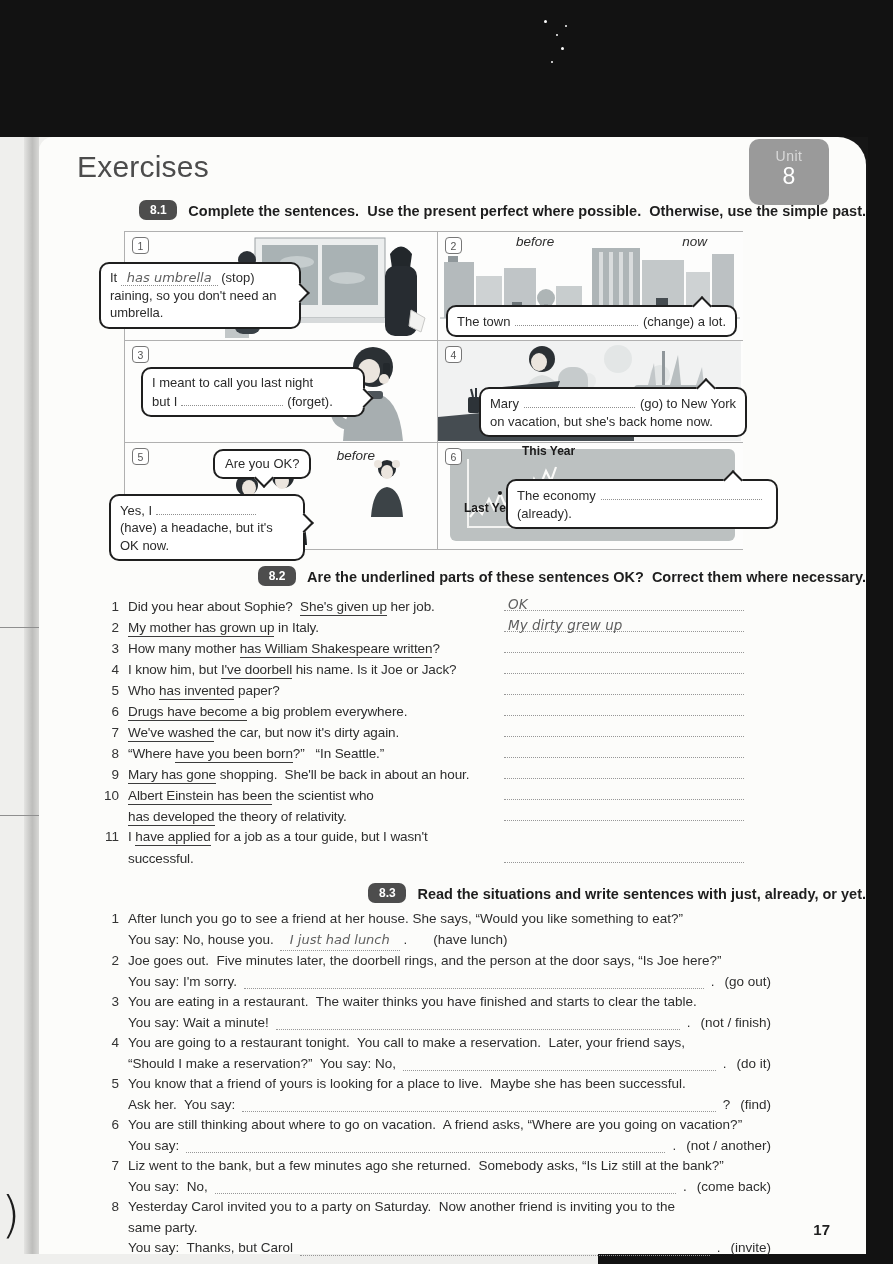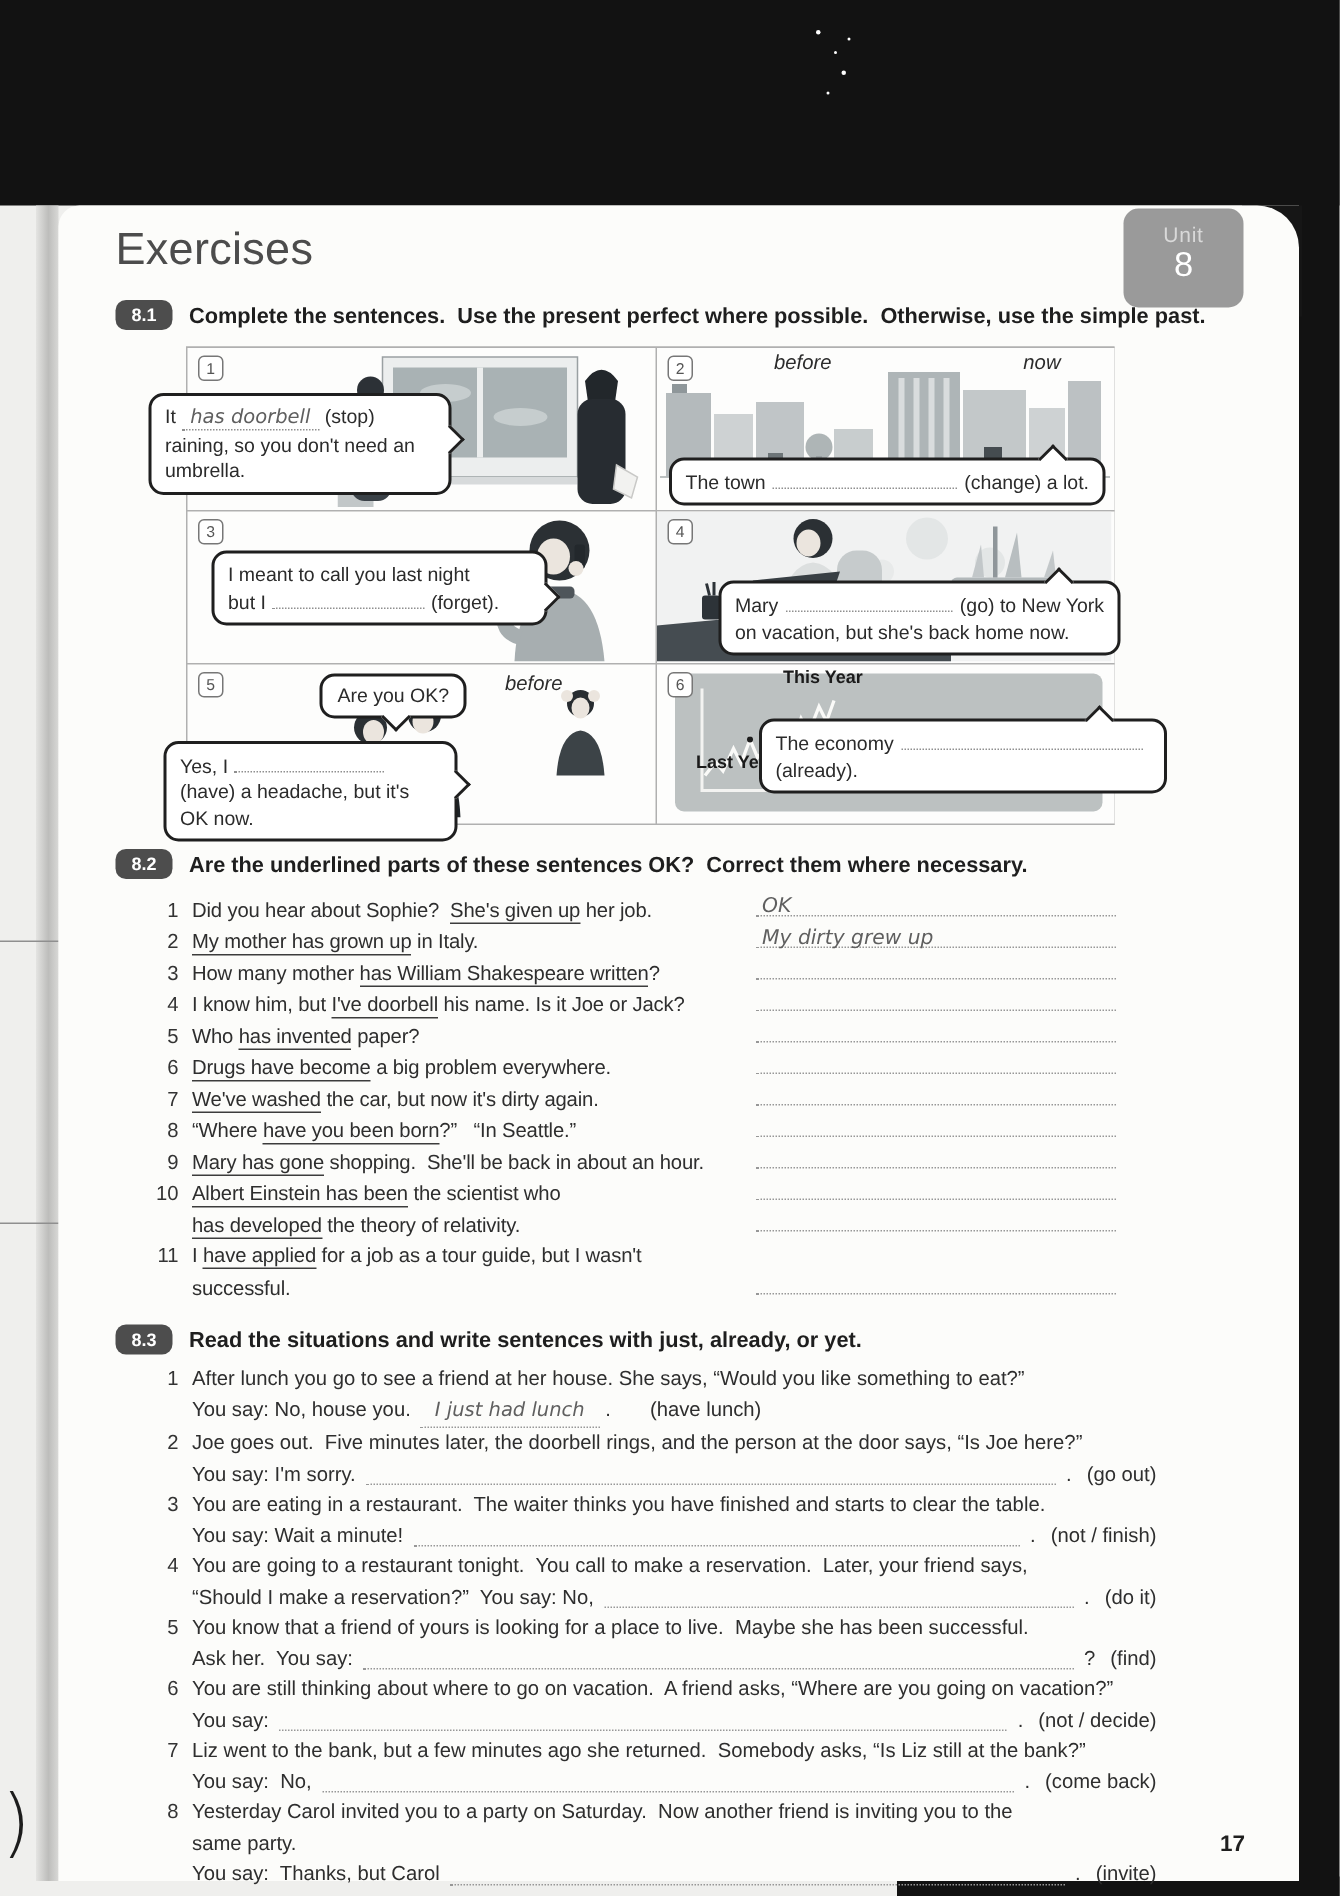--- a/index.html
+++ b/index.html
@@ -19,21 +19,21 @@
   .speck{position:absolute;background:#fdfdfd;border-radius:50%;}
   
   .page{position:absolute;left:39px;top:137px;width:827px;height:1117px;background:#fcfcfa;
        border-radius:14px 28px 0 0;}
   .unit-tab{position:absolute;top:2px;left:710px;width:80px;height:66px;background:var(--tab,#9a9a9a);
        border-radius:10px;text-align:center;z-index:1;}
   .unit-tab .ulabel{display:block;margin-top:9px;font-size:14px;letter-spacing:.5px;color:#d9d9d9;}
   .unit-tab .unum{display:block;font-size:23px;color:#ffffff;line-height:25px;}
   .content{position:relative;padding:13px 0 0 38px;}
   h1.title{margin:0;font-size:30px;font-weight:400;color:#4c4c4c;letter-spacing:.2px;}
-  .ex-head{display:flex;align-items:flex-start;margin-top:15px;}
+  .ex-head{display:flex;align-items:flex-start;margin-top:15px;justify-content:flex-end;}
   .badge{flex:0 0 auto;width:38px;height:20px;border-radius:7px;background:var(--badge,#4d4d4d);
        color:#fff;font-size:12px;font-weight:700;display:flex;align-items:center;justify-content:center;
        margin-right:11px;margin-top:1px;}
   .instr{font-size:14.5px;font-weight:700;color:#1e1e1e;white-space:pre-wrap;line-height:20px;padding-top:2px;}
   
   .panel-grid{margin:10px 0 0 47px;width:617px;display:grid;grid-template-columns:312px 305px;
        grid-template-rows:108px 101px 106px;background:#b0b0b0;border:1px solid #b0b0b0;gap:1px;}
   .panel{position:relative;background:#fdfdfc;}
   .pnum{position:absolute;top:5px;left:7px;width:15px;height:15px;border:1px solid #777;border-radius:4px;
        font-size:10.5px;color:#555;display:flex;align-items:center;justify-content:center;background:#fff;z-index:4;}
@@ -128,21 +128,21 @@
             <rect x="0" y="80" width="24" height="26" fill="#c2c7c8"></rect>
             <circle cx="22" cy="28" r="9" fill="#2c3136"></circle>
             <rect x="9" y="38" width="27" height="64" rx="9" fill="#3a4147"></rect>
             <path d="M34,44 L56,36 L58,42 L36,50 Z" fill="#3a4147"></path>
             <circle cx="176" cy="24" r="9" fill="#2c3136"></circle>
             <path d="M165,22 q11,-15 22,0 l-2,14 q-9,6 -18,0 Z" fill="#22272b"></path>
             <rect x="160" y="34" width="32" height="70" rx="10" fill="#272c31"></rect>
             <path d="M186,78 l14,8 -4,14 -12,-6 Z" fill="#f2f2f0" stroke="#c9c9c7"></path>
           </svg>
           <div class="bubble b1">
-            <span>It </span><span class="hw ansu">has doorbell</span><span> (stop) raining, so you don't need an umbrella.</span>
+            <span>It </span><span class="hw ansu">has umbrella</span><span> (stop) raining, so you don't need an umbrella.</span>
             <span class="tail r" style="top:22px"></span>
           </div>
         </div>
 
         <div class="panel">
           <span class="pnum">2</span>
           <span class="lab" style="left:78px;top:2px">before</span>
           <span class="lab" style="right:36px;top:2px">now</span>
           <svg class="illus" style="left:2px;top:14px" width="300" height="76" viewBox="0 0 300 76">
             <line x1="0" y1="72" x2="300" y2="72" stroke="#a6acae"></line>
@@ -431,21 +431,21 @@
           <div class="sit-item">
             <div class="sit-line">
               <span class="row-num">6</span>
               <span class="sit-text">You are still thinking about where to go on vacation.  A friend asks, “Where are you going on vacation?”</span>
             </div>
             <div class="sit-line">
               <span class="row-num"></span>
               <span class="sit-text">You say:</span>
               <span class="blankflex"></span>
               <span class="punct">.</span>
-              <span class="hint">(not / decide)</span>
+              <span class="hint">(not / another)</span>
             </div>
           </div>
           <div class="sit-item">
             <div class="sit-line">
               <span class="row-num">7</span>
               <span class="sit-text">Liz went to the bank, but a few minutes ago she returned.  Somebody asks, “Is Liz still at the bank?”</span>
             </div>
             <div class="sit-line">
               <span class="row-num"></span>
               <span class="sit-text">You say:  No,</span>

